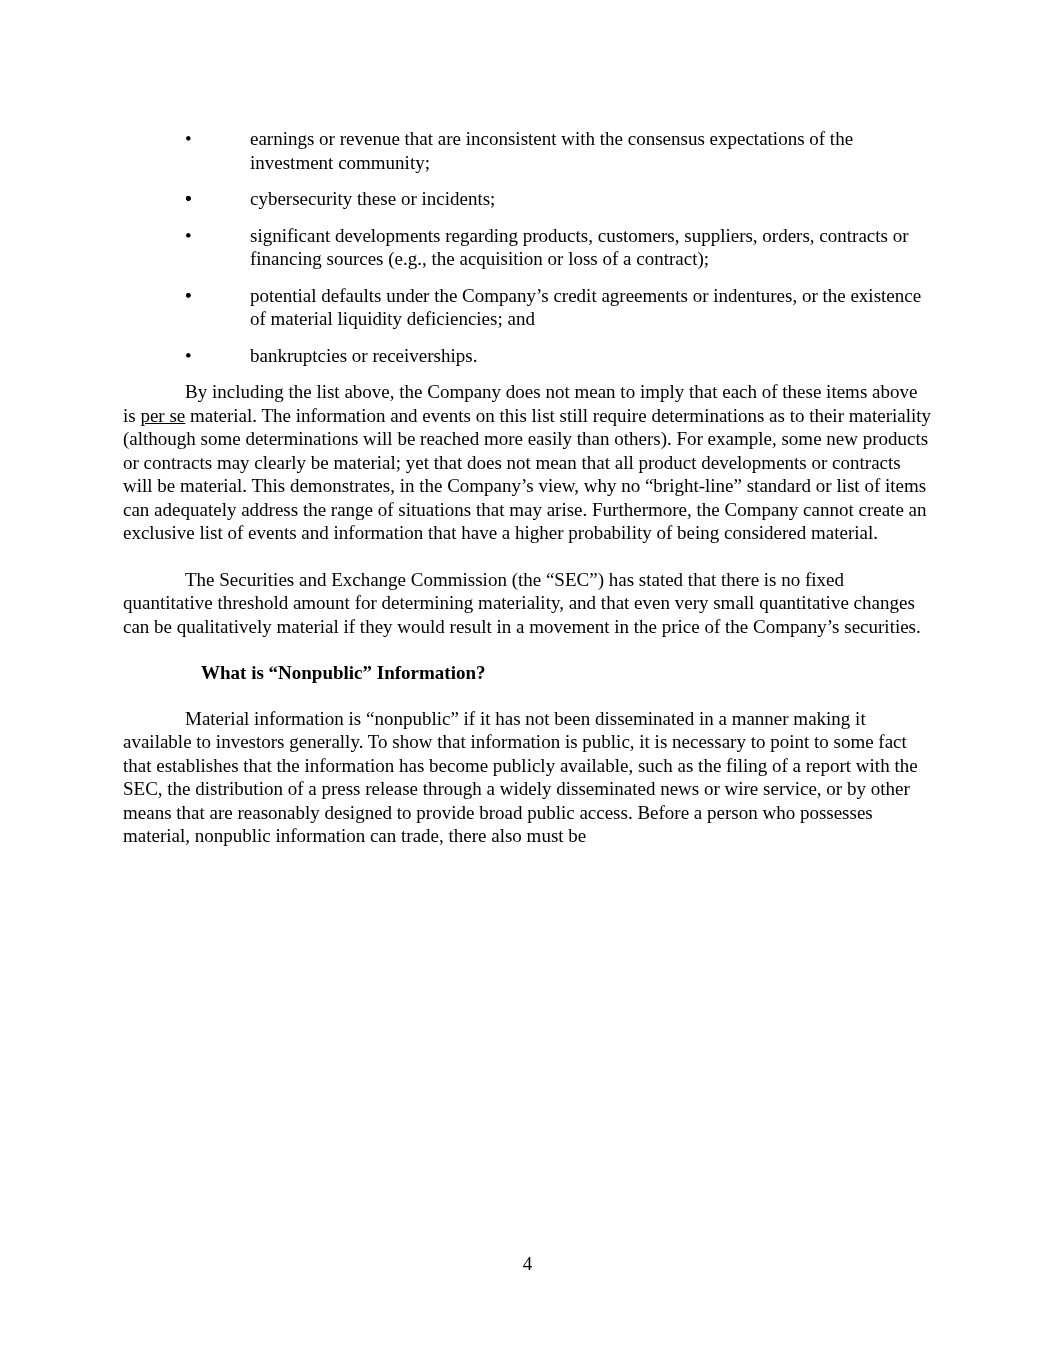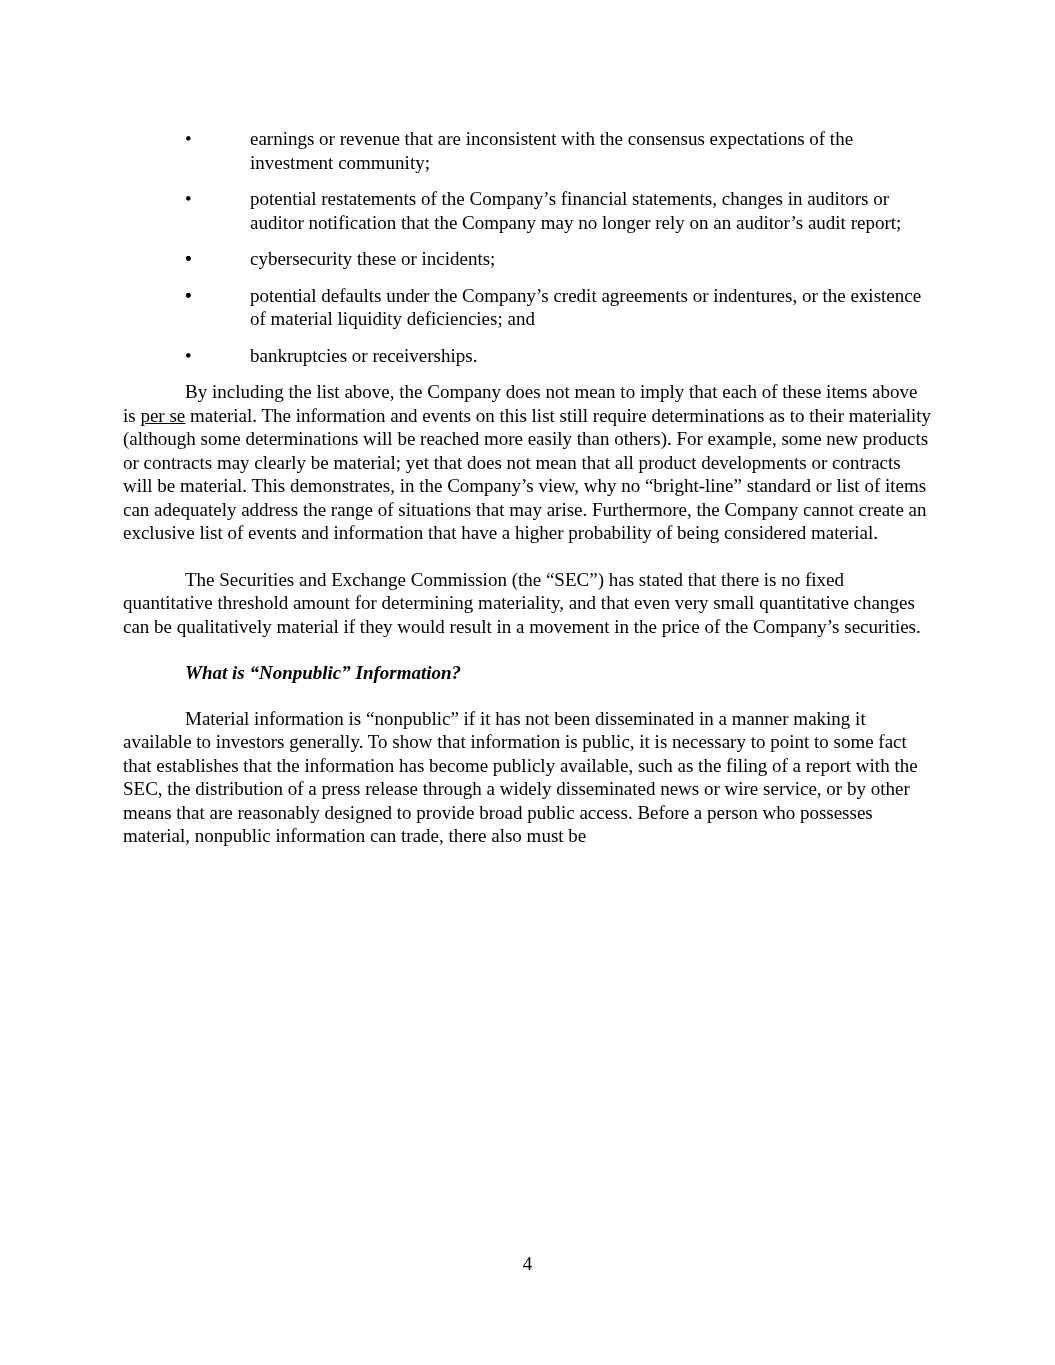--- a/index.html
+++ b/index.html
@@ -43,22 +43,21 @@
     margin: 0 0 23px 0;
     text-indent: 62px;
     text-align: left;
   }
   .underline {
     text-decoration: underline;
   }
   .heading {
     font-size: 19px;
     font-weight: bold;
-    font-style: italic;
-    margin: 0 0 22px 62px;
+    margin: 0 0 22px 78px;
   }
   .page-number {
     position: absolute;
     left: 0;
     top: 1252px;
     width: 1055px;
     text-align: center;
   }
 </style>
 </head>
@@ -67,37 +66,37 @@
 <div class="page">
   <div class="content">
 
     <ul class="bullet-list">
       <li class="bullet-item">
         <span class="bullet-marker">•</span>
         <span>earnings or revenue that are inconsistent with the consensus expectations of the investment community;</span>
       </li>
       <li class="bullet-item">
         <span class="bullet-marker">•</span>
-        <span>potential restatements of the Company’s financial statements, changes in auditors or auditor notification that the Company may no longer rely on an auditor’s audit report;</span>
       </li>
       <li class="bullet-item">
         <span class="bullet-marker">•</span>
       </li>
       <li class="bullet-item">
         <span class="bullet-marker">•</span>
       </li>
       <li class="bullet-item">
         <span class="bullet-marker">•</span>
       </li>
       <li class="bullet-item">
         <span class="bullet-marker">•</span>
         <span>cybersecurity these or incidents;</span>
       </li>
       <li class="bullet-item">
         <span class="bullet-marker">•</span>
+        <span>significant developments regarding products, customers, suppliers, orders, contracts or financing sources (e.g., the acquisition or loss of a contract);</span>
       </li>
       <li class="bullet-item">
         <span class="bullet-marker">•</span>
       </li>
       <li class="bullet-item">
         <span class="bullet-marker">•</span>
         <span>potential defaults under the Company’s credit agreements or indentures, or the existence of material liquidity deficiencies; and</span>
       </li>
       <li class="bullet-item">
         <span class="bullet-marker">•</span>

